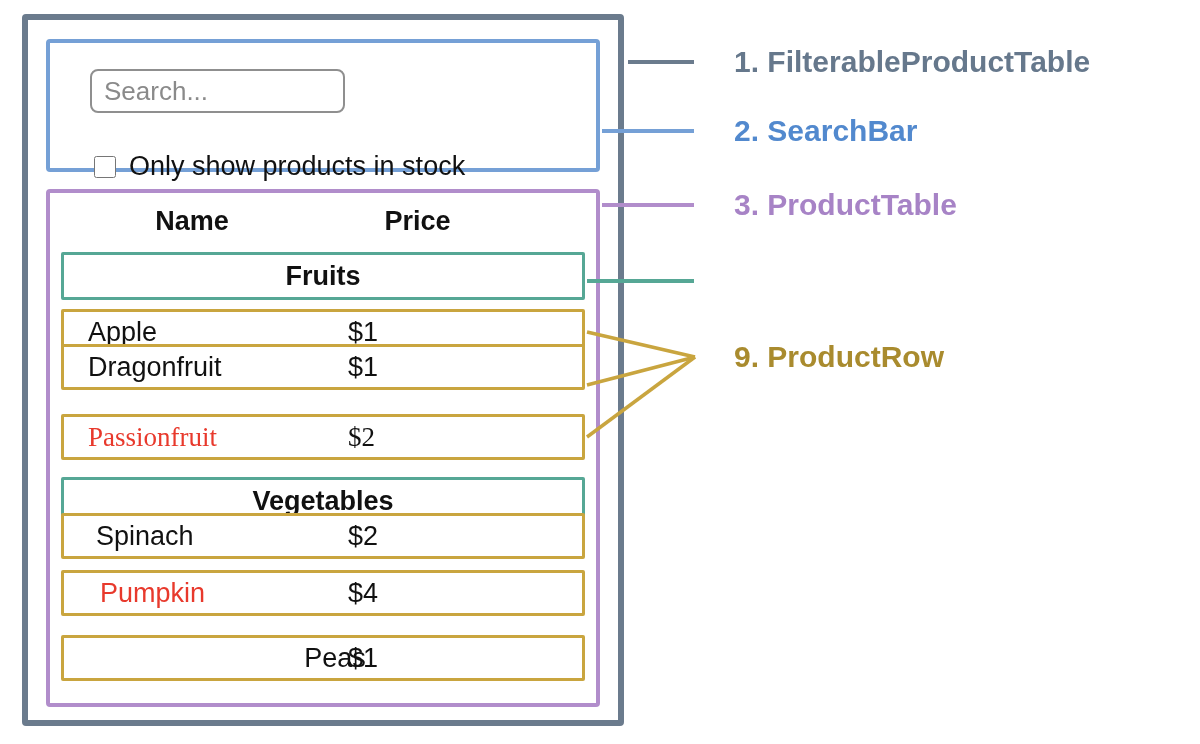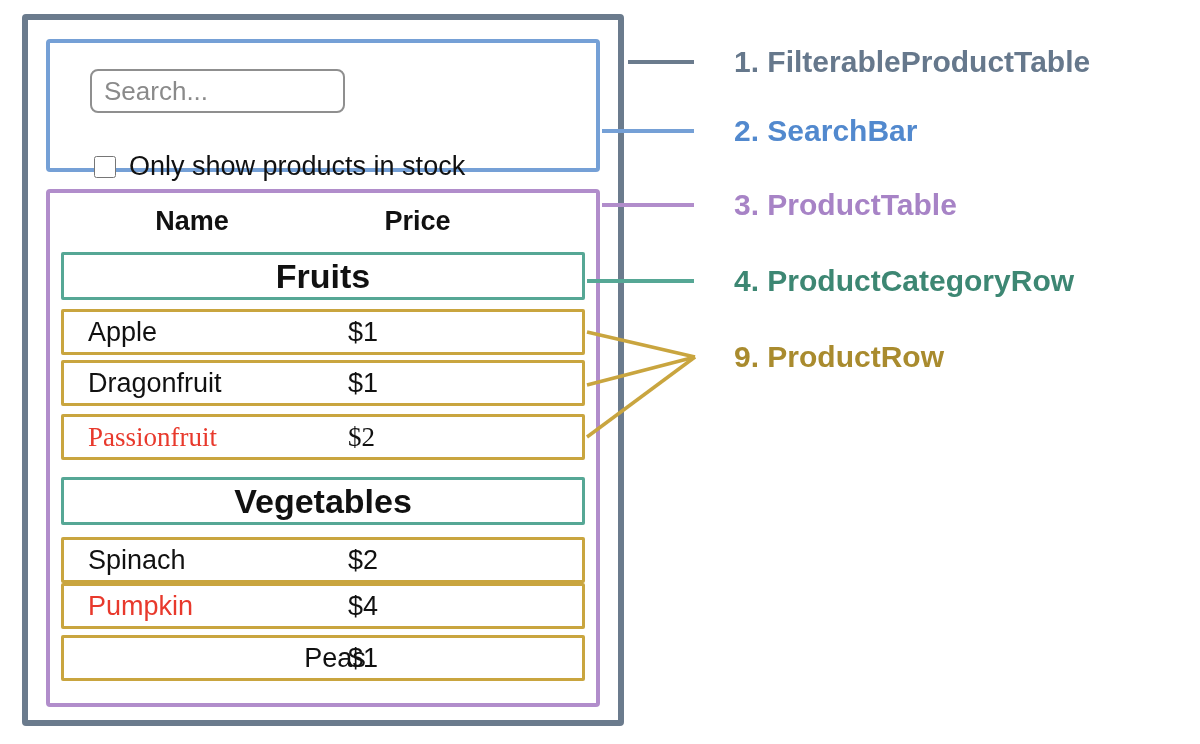--- a/index.html
+++ b/index.html
@@ -33,36 +33,36 @@
   #stock-row{position:absolute;left:94px;top:123px;display:flex;align-items:center;gap:13px;margin-top:28px;}
   #stock-checkbox{width:22px;height:22px;accent-color:#444;}
   #stock-label{font-size:27px;color:#111;}
   #table-box{left:46px;top:189px;width:554px;height:518px;border:4px solid var(--purple);}
   .col-header{position:absolute;font-weight:bold;font-size:27px;color:#111;}
   #header-name{left:62px;top:206px;width:260px;text-align:center;}
   #header-price{left:330px;top:206px;width:175px;text-align:center;}
   .category-row{
     position:absolute;left:61px;width:524px;height:48px;border:3px solid var(--teal);
     display:flex;align-items:center;justify-content:center;
-    font-weight:bold;font-size:34px;color:#111;border-radius:2px;background:#fff;
+    font-weight:bold;font-size:27px;color:#111;border-radius:2px;background:#fff;
   }
   .product-row{
     position:absolute;left:61px;width:524px;height:46px;border:3px solid var(--gold);
     display:flex;align-items:center;font-size:27px;color:#111;border-radius:2px;background:#fff;
   }
   .product-name{margin-left:24px;}
   .product-price{position:absolute;left:284px;}
   .oos{color:var(--oos);}
   #cat-fruits{top:252px;}
   #row-apple{top:309px;}
-  #row-dragonfruit{top:360px;}
+  #row-dragonfruit{top:344px;}
   #row-passionfruit{top:414px;font-family:Liberation Serif, serif;}
   #cat-vegetables{top:477px;}
-  #row-spinach{top:537px;}
-  #row-pumpkin{top:583px;}
+  #row-spinach{top:513px;padding-left:8px;}
+  #row-pumpkin{top:570px;padding-left:12px;}
   #row-peas{top:635px;justify-content:center;}
   .annotation{
     position:absolute;left:734px;font-size:30px;font-weight:600;
     white-space:nowrap;line-height:36px;
   }
   #ann-1{top:44px;color:var(--slate-text);}
   #ann-2{top:113px;color:var(--blue-text);}
   #ann-3{top:187px;color:var(--purple-text);}
   #ann-4{top:263px;color:var(--teal-text);}
   #ann-5{top:339px;color:var(--gold-text);}
@@ -122,16 +122,15 @@
     <line x1="602" y1="205" x2="694" y2="205" stroke="#b18dcb" stroke-width="4"></line>
     <line x1="587" y1="281" x2="694" y2="281" stroke="#56a795" stroke-width="4"></line>
     <line x1="587" y1="332" x2="695" y2="357" stroke="#c9a53f" stroke-width="3.5"></line>
     <line x1="587" y1="385" x2="695" y2="357" stroke="#c9a53f" stroke-width="3.5"></line>
     <line x1="587" y1="437" x2="695" y2="357" stroke="#c9a53f" stroke-width="3.5"></line>
   </svg>
 
   <div class="annotation" id="ann-1">1. FilterableProductTable</div>
   <div class="annotation" id="ann-2">2. SearchBar</div>
   <div class="annotation" id="ann-3">3. ProductTable</div>
-  <div class="annotation" id="ann-4">4. ProductCategoryRow</div>
   <div class="annotation" id="ann-5">9. ProductRow</div>
 
 </div>
 
 </body></html>

